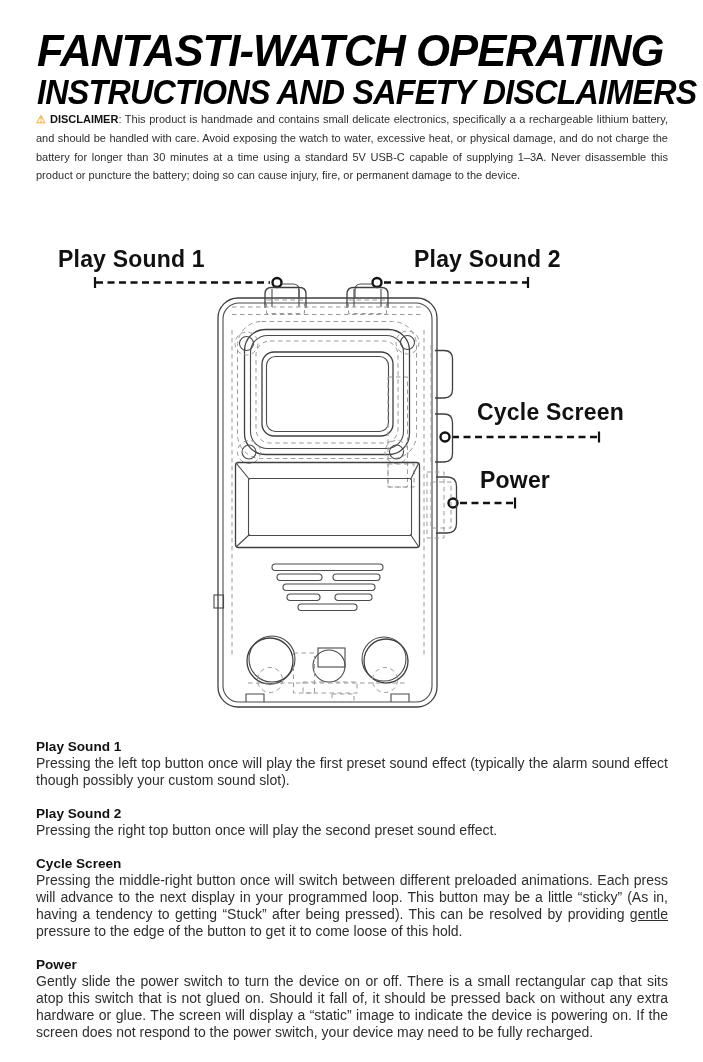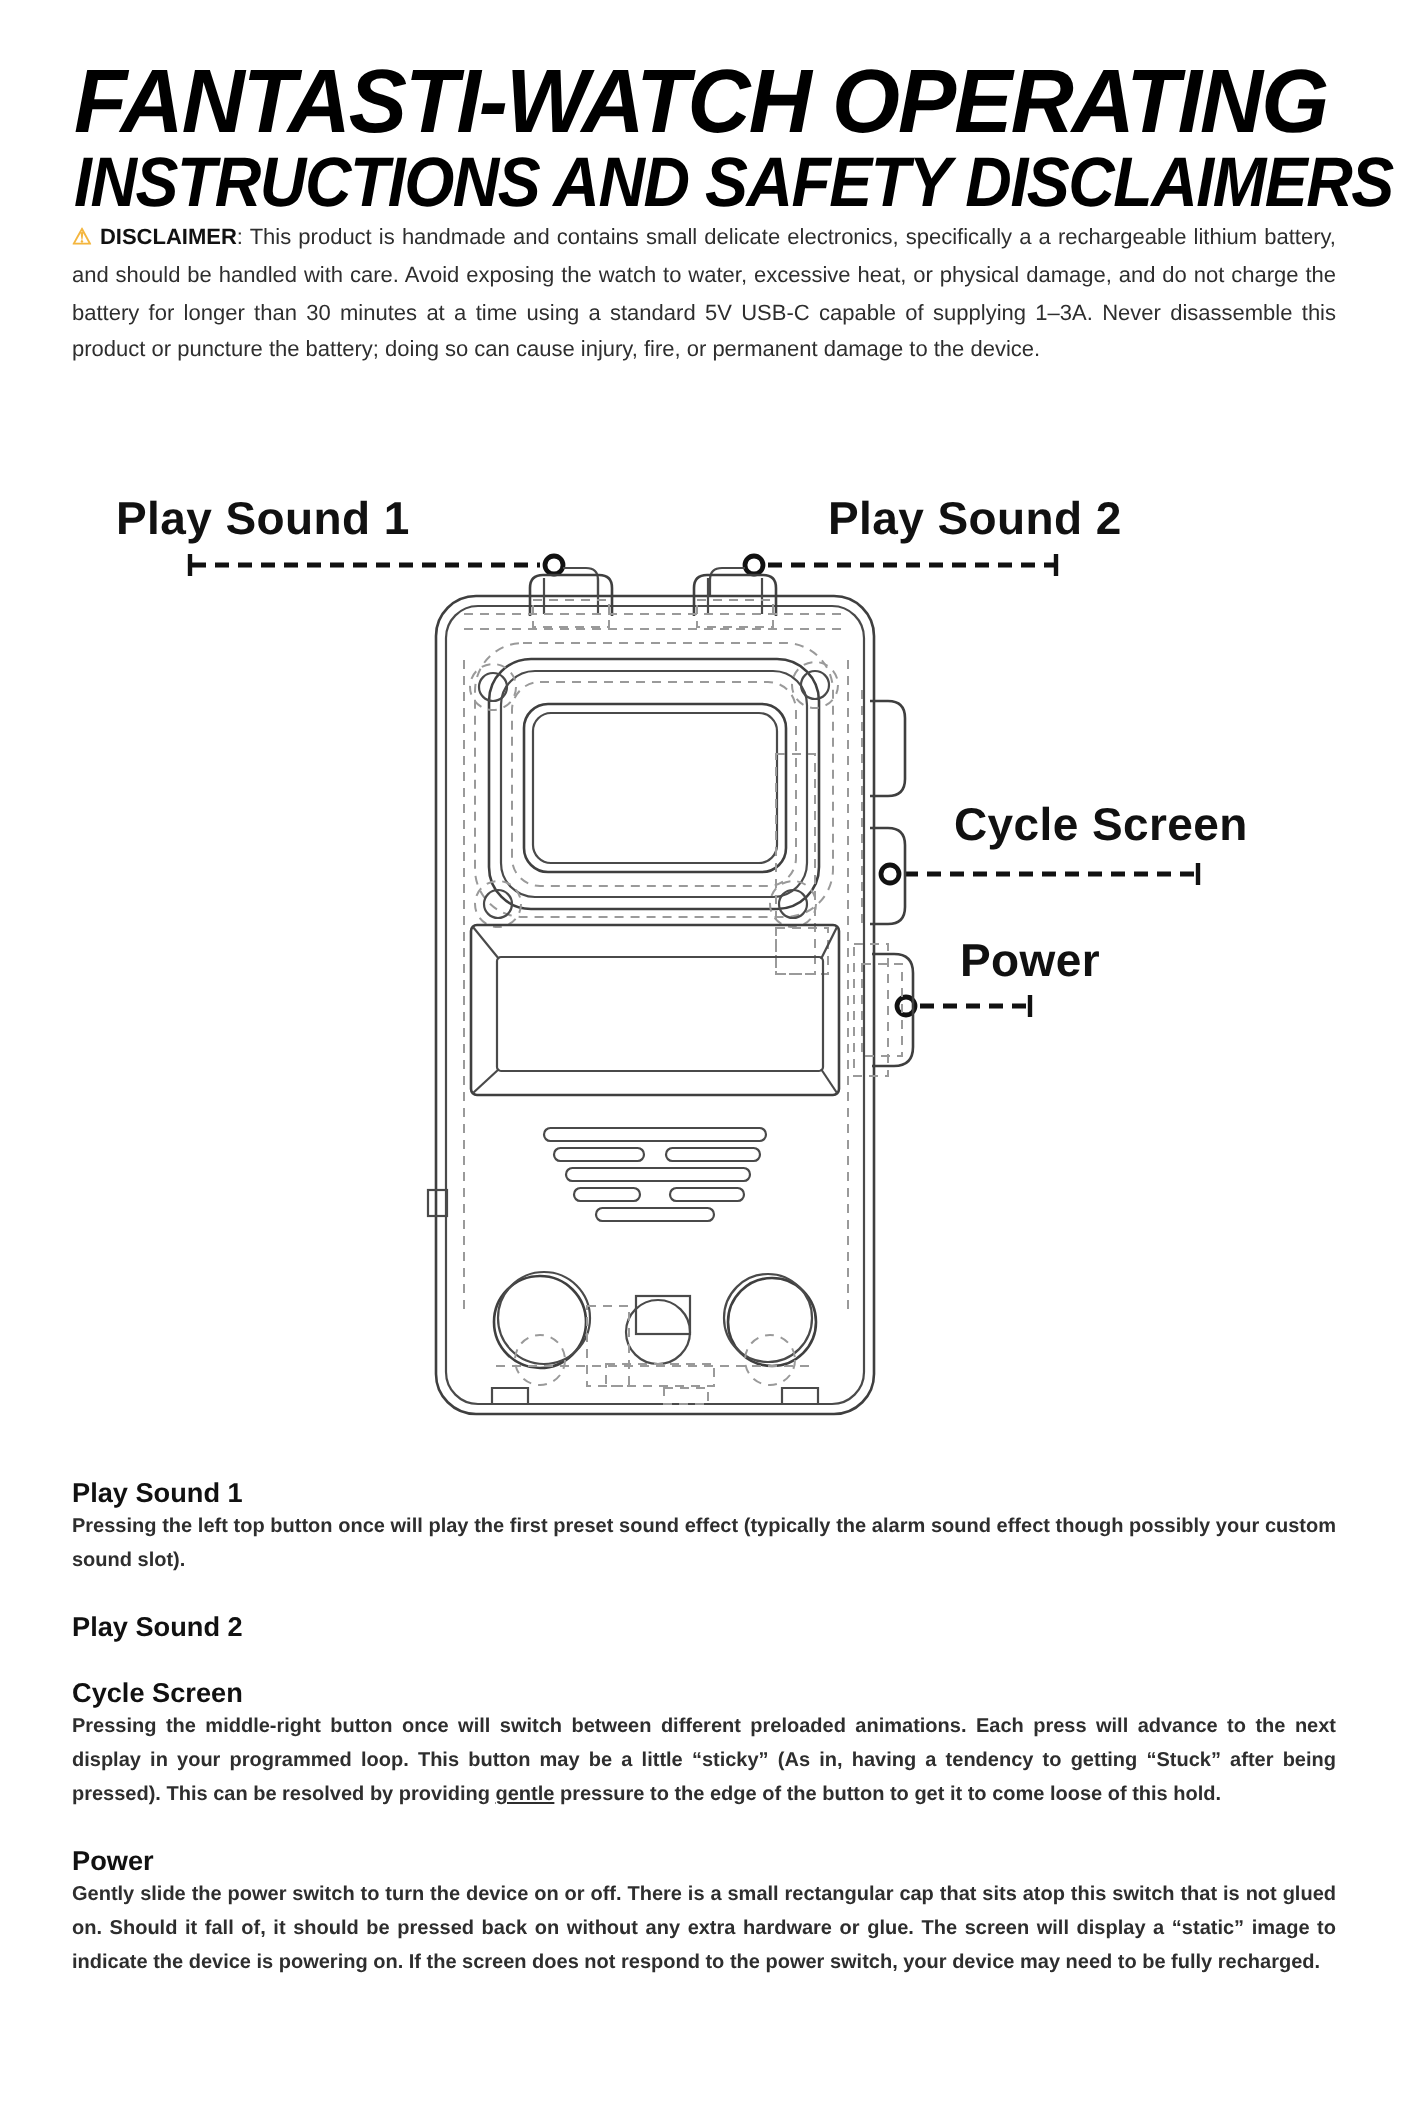--- a/index.html
+++ b/index.html
@@ -16,21 +16,21 @@
     position:absolute; left:36px; top:99px; width:632px;
     font-size:11px; line-height:18.8px; text-align:justify; color:#2e2e2e;
   }
   .disclaimer .warn { color:#f4b63f; font-weight:bold; }
   .disclaimer b { color:#111; }
   .diagram { position:absolute; left:0; top:240px; }
   .callout-text { font-family:"Liberation Sans", sans-serif; font-weight:bold; font-size:23px; fill:#111; letter-spacing:0.2px; }
   .sections { position:absolute; left:36px; top:738px; width:632px; }
   .sections section { margin:0 0 16px 0; }
   .sections h3 { margin:0; font-size:13.6px; line-height:17px; font-weight:bold; color:#111; }
-  .sections p  { margin:0; font-size:10px; line-height:17px; text-align:justify; color:#2e2e2e;font-weight:bold; }
+  .sections p  { margin:0; font-size:14px; line-height:17px; text-align:justify; color:#2e2e2e; }
   .sections .u { text-decoration:underline; }
   
   .ln   { stroke:#4a4a4a; stroke-width:1.1; fill:none; }
   .lnb  { stroke:#3f3f3f; stroke-width:1.3; fill:none; }
   .dash { stroke:#9a9a9a; stroke-width:1; fill:none; stroke-dasharray:4.5 3.5; }
   .lead { stroke:#111; stroke-width:2.4; fill:none; stroke-dasharray:7 4.5; }
   .tick { stroke:#111; stroke-width:2.2; fill:none; }
   .lead-dot { stroke:#111; stroke-width:2.4; fill:#fff; }
 </style>
 </head>
@@ -166,20 +166,21 @@
     </g>
   </svg>
 
   <div class="sections">
     <section>
       <h3>Play Sound 1</h3>
       <p>Pressing the left top button once will play the first preset sound effect (typically the alarm sound effect though possibly your custom sound slot).</p>
     </section>
     <section>
       <h3>Play Sound 2</h3>
+      <p>Pressing the right top button once will play the second preset sound effect.</p>
     </section>
     <section>
       <h3>Cycle Screen</h3>
       <p><span>Pressing the middle-right button once will switch between different preloaded animations. Each press will advance to the next display in your programmed loop. This button may be a little “sticky” (As in, having a tendency to getting “Stuck” after being pressed). This can be resolved by providing </span><span class="u">gentle</span><span> pressure to the edge of the button to get it to come loose of this hold.</span></p>
     </section>
     <section>
       <h3>Power</h3>
       <p>Gently slide the power switch to turn the device on or off. There is a small rectangular cap that sits atop this switch that is not glued on. Should it fall of, it should be pressed back on without any extra hardware or glue. The screen will display a “static” image to indicate the device is powering on. If the screen does not respond to the power switch, your device may need to be fully recharged.</p>
     </section>
   </div>

